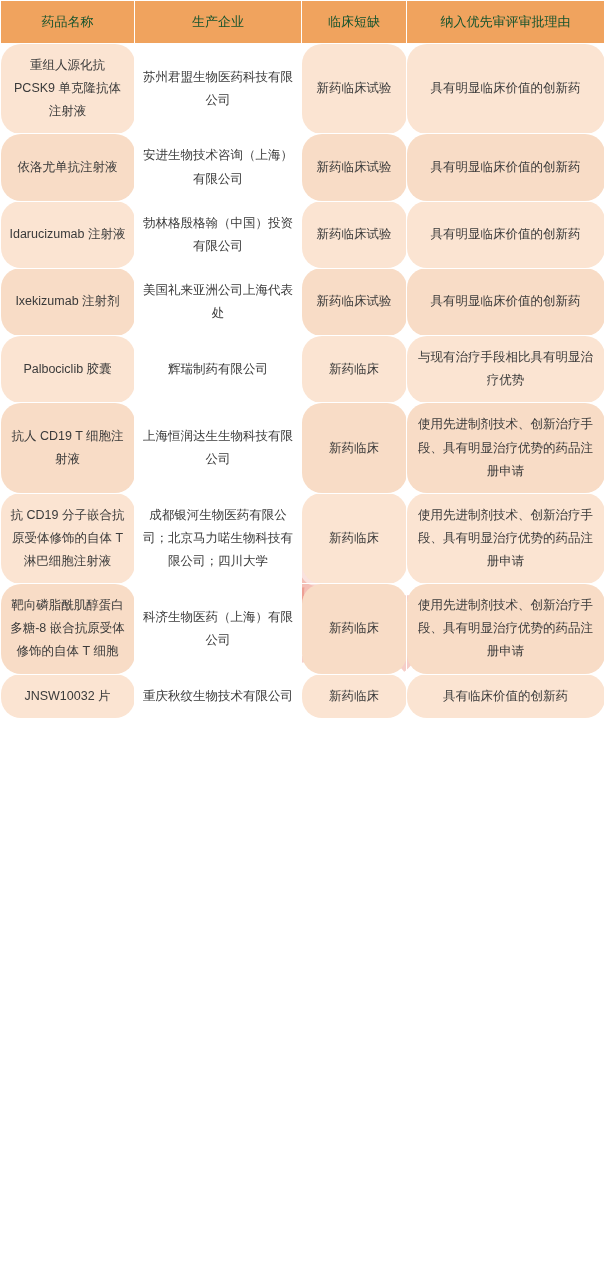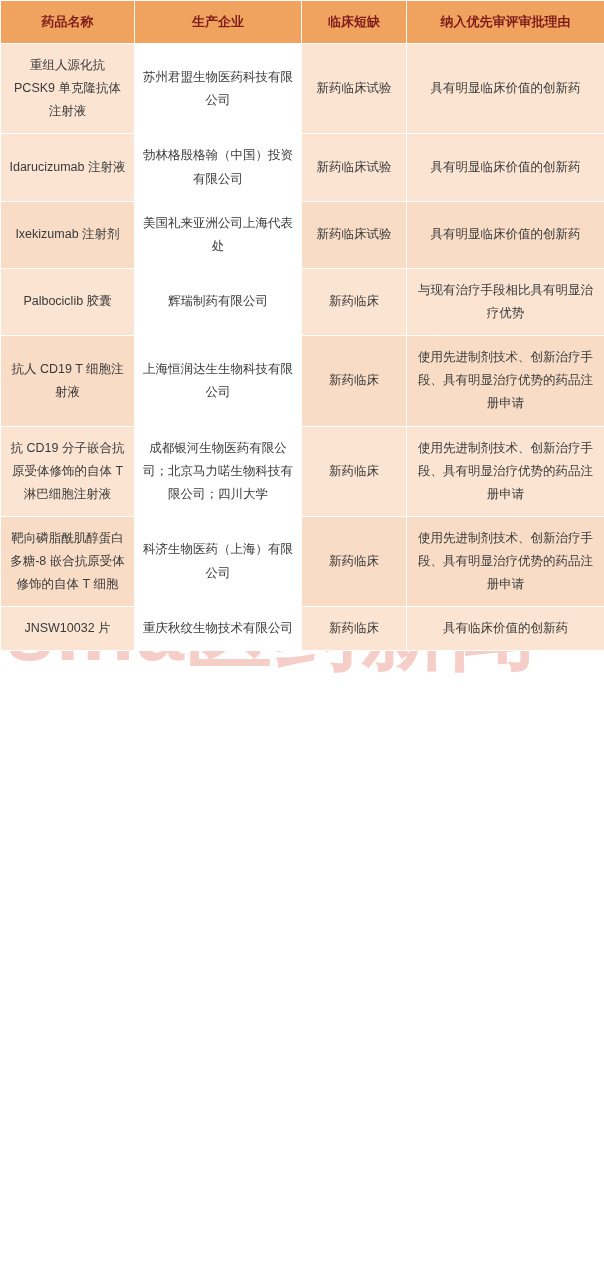--- a/index.html
+++ b/index.html
@@ -72,28 +72,29 @@
     text-align: center;
     vertical-align: middle;
     font-size: 12.5px;
     line-height: 1.85;
     color: #3a3a3a;
     padding: 10px 8px;
     word-break: break-word;
   }
   table.main-table th {
     background: #f0a35e;
-    color: #7f1d1d;
-    font-weight: bold;
+    color: #14532d;
+    font-weight: normal;
     font-size: 13px;
     padding: 9px 6px;
     height: 20px;
   }
   td.band-a {
     background: #fbe4d2;
+    border-radius: 20px;
   }
   td.band-b {
     background: #ffffff;
   }
   tr.row-alt td.band-a {
     background: #f8dcc6;
   }
   col.c1 { width: 134px; }
   col.c2 { width: 167px; }
   col.c3 { width: 105px; }
@@ -119,20 +120,26 @@
       <th>药品名称</th>
       <th>生产企业</th>
       <th>临床短缺</th>
       <th>纳入优先审评审批理由</th>
     </tr>
   </thead>
   <tbody>
     <tr>
       <td class="band-a">重组人源化抗 PCSK9 单克隆抗体注射液</td>
       <td class="band-b">苏州君盟生物医药科技有限公司</td>
+      <td class="band-a">新药临床试验</td>
+      <td class="band-a">具有明显临床价值的创新药</td>
+    </tr>
+    <tr class="row-alt">
+      <td class="band-a">依洛尤单抗注射液</td>
+      <td class="band-b">安进生物技术咨询（上海）有限公司</td>
       <td class="band-a">新药临床试验</td>
       <td class="band-a">具有明显临床价值的创新药</td>
     </tr>
     <tr>
       <td class="band-a">Idarucizumab 注射液</td>
       <td class="band-b">勃林格殷格翰（中国）投资有限公司</td>
       <td class="band-a">新药临床试验</td>
       <td class="band-a">具有明显临床价值的创新药</td>
     </tr>
     <tr class="row-alt">

